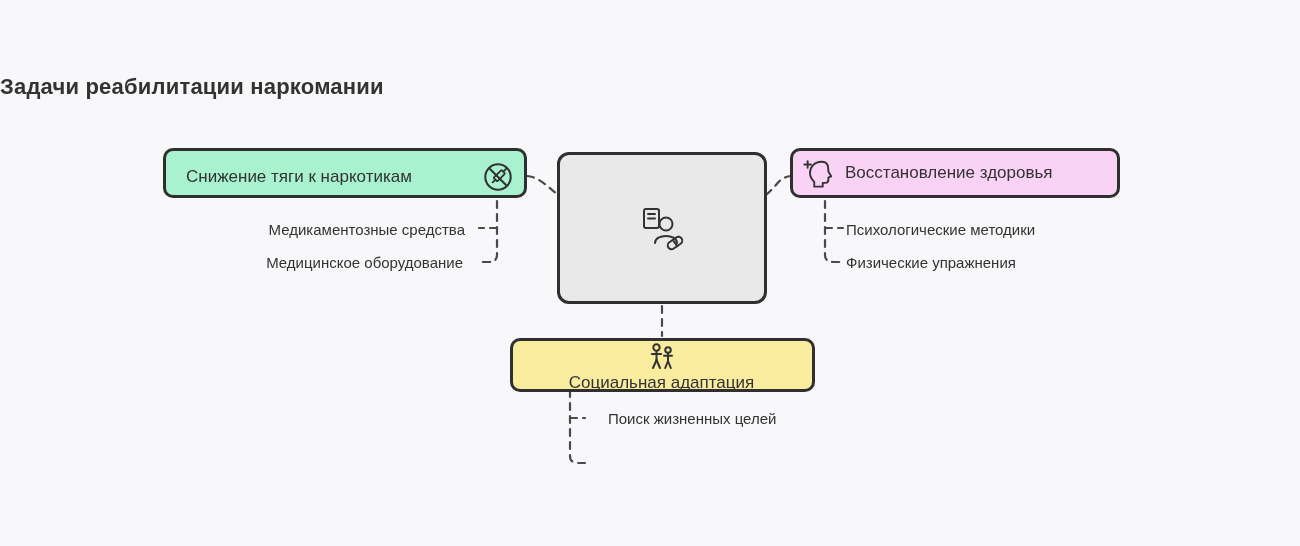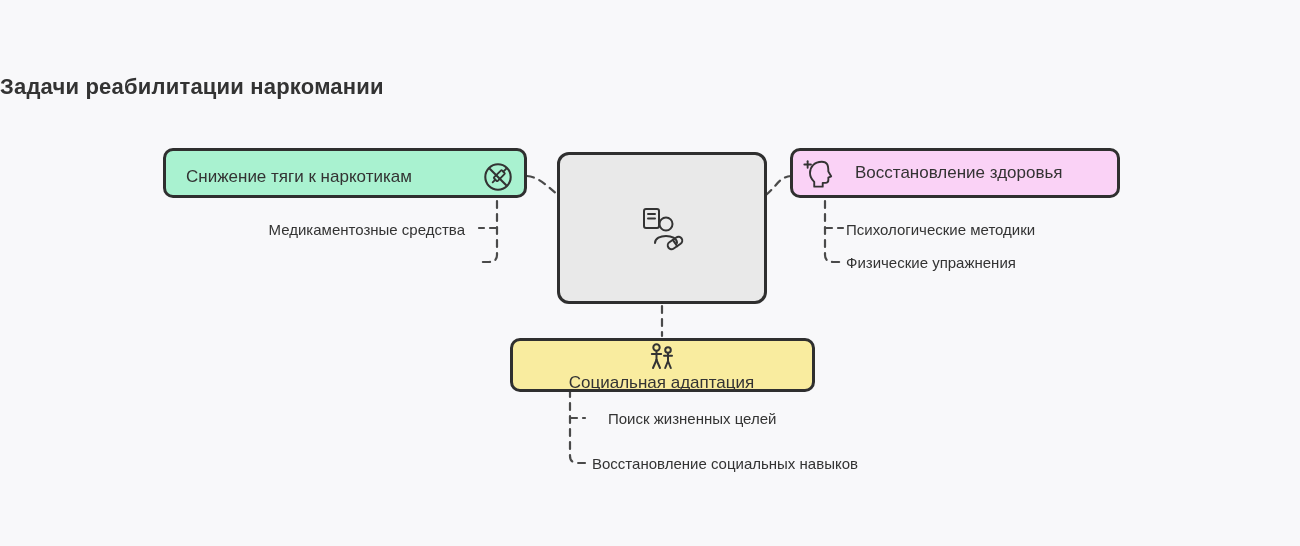--- a/index.html
+++ b/index.html
@@ -50,21 +50,21 @@
   .node-left {
     left: 163px; top: 148px; width: 364px; height: 50px;
     background: #a9f2d0;
     justify-content: space-between;
     padding: 8px 10px 0 20px;
   }
   .node-right {
     left: 790px; top: 148px; width: 330px; height: 50px;
     background: #fad2f6;
     padding: 0 10px 0 8px;
-    gap: 20px;
+    gap: 10px;
   }
   .node-bottom {
     left: 510px; top: 338px; width: 305px; height: 54px;
     background: #f9ec9f;
     padding: 0 10px 0 8px;
     flex-direction: column;
   }
   .node-center {
     left: 557px; top: 152px; width: 210px; height: 152px;
     background: #e9e9e9;
@@ -169,18 +169,18 @@
         <line x1="21" y1="12" x2="21" y2="20"></line>
         <line x1="17" y1="14.8" x2="25" y2="14.8"></line>
         <line x1="21" y1="20" x2="18.2" y2="27"></line>
         <line x1="21" y1="20" x2="23.8" y2="27"></line>
       </svg>
     </span>
     <span class="node-label">Социальная адаптация</span>
   </div>
 
   <span class="child-label lc1">Медикаментозные средства</span>
+  <span class="child-label lc2">Медицинское оборудование</span>
   <span class="child-label rc1">Психологические методики</span>
   <span class="child-label rc2">Физические упражнения</span>
   <span class="child-label bc1">Поиск жизненных целей</span>
-  <span class="child-label bc2">Восстановление социальных навыков</span>
 
 </div>
 
 </body></html>

